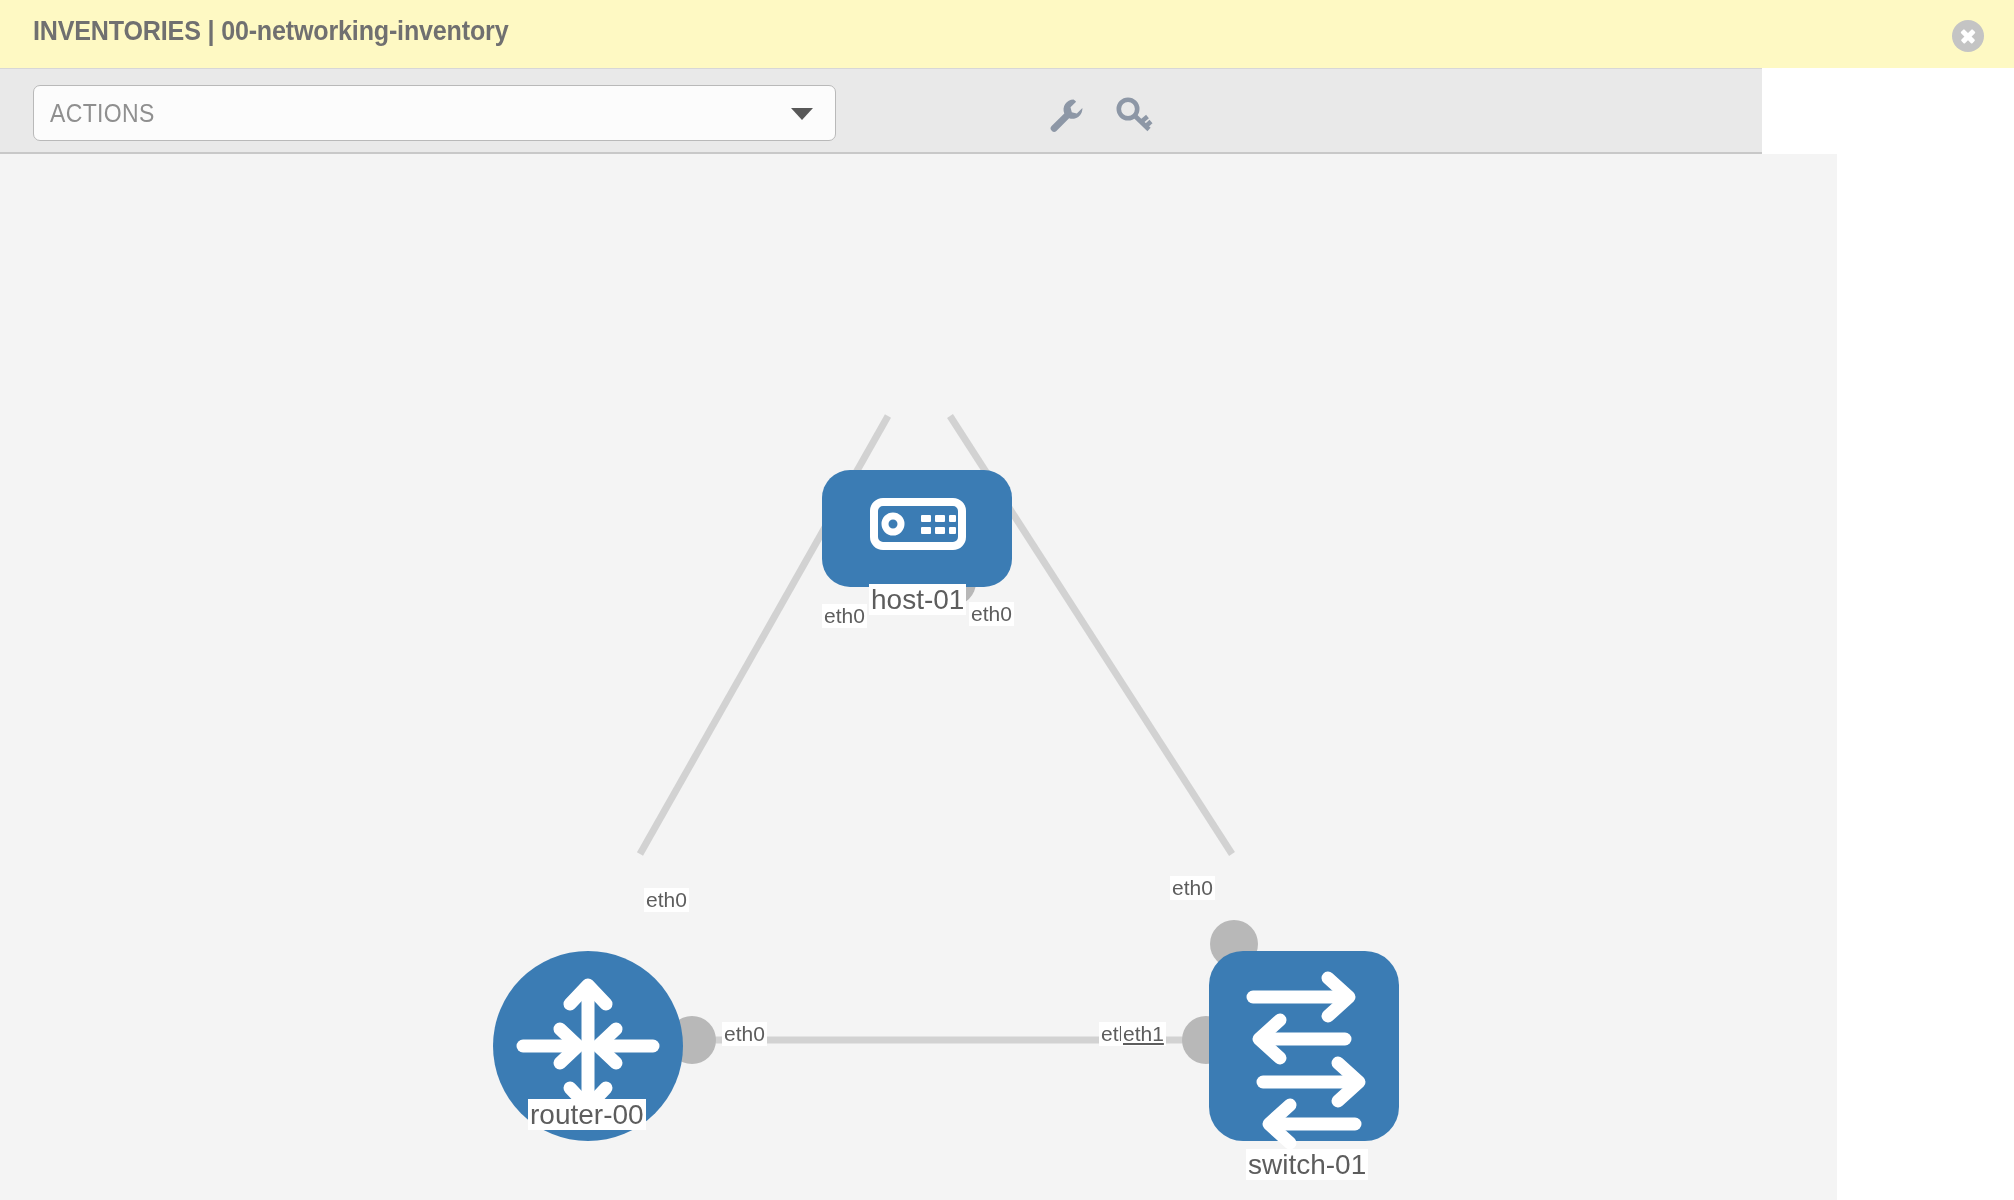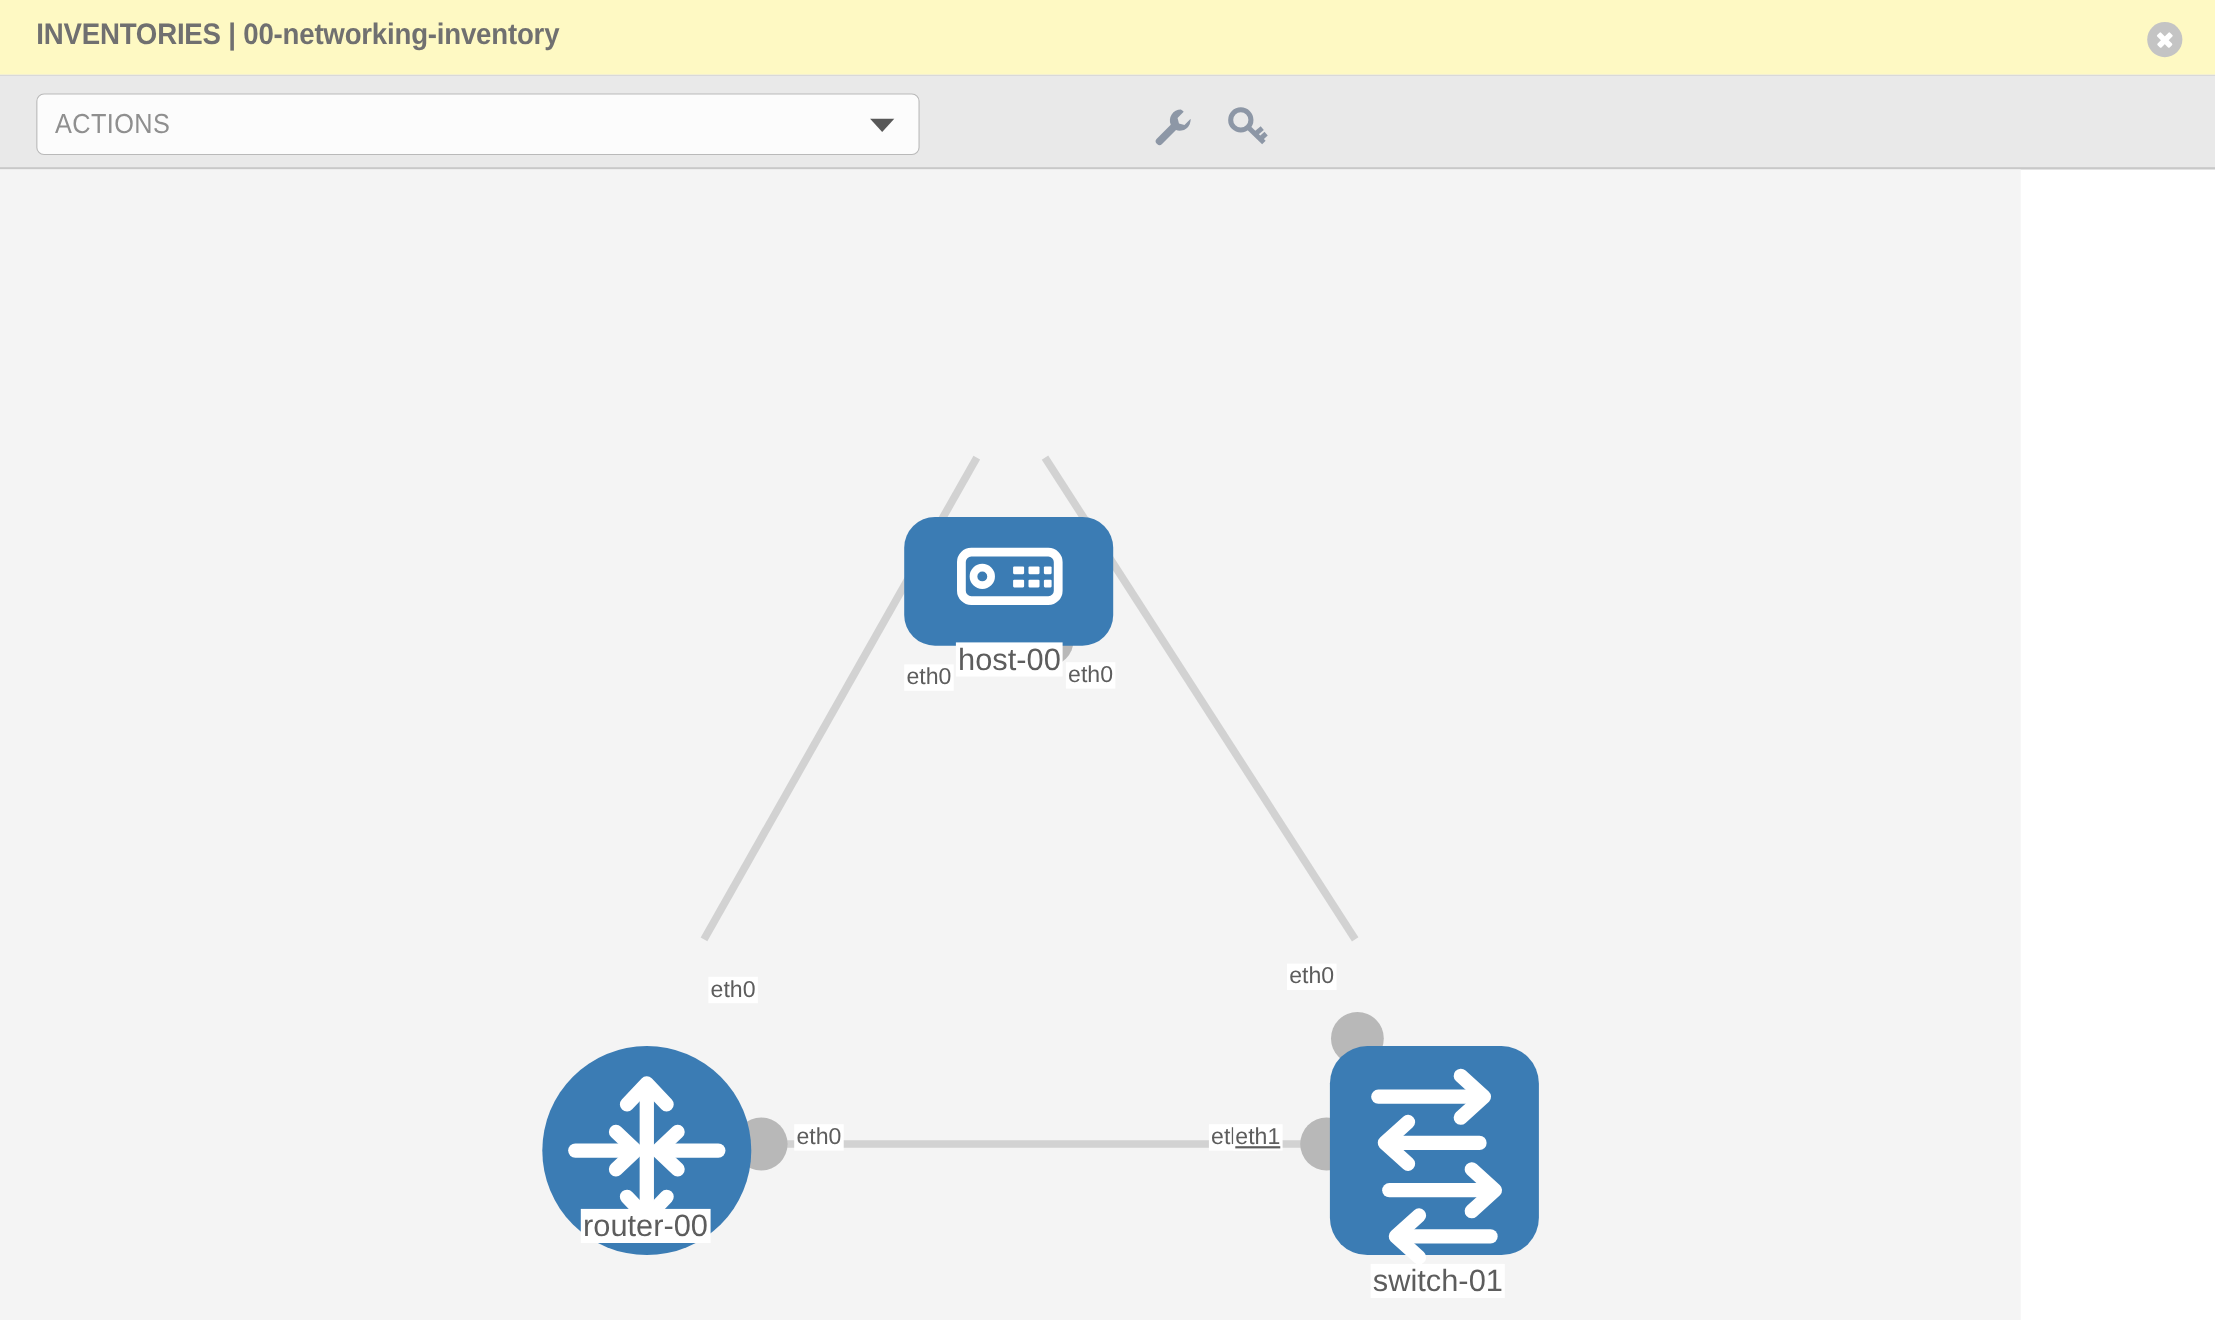--- a/index.html
+++ b/index.html
@@ -58,21 +58,21 @@
     background: #ffffff;
     border-radius: 1px;
   }
   .close-btn::before { transform: rotate(45deg); }
   .close-btn::after  { transform: rotate(-45deg); }
 
   
   .toolbar {
     position: absolute;
     left: 0; top: 68px;
-    width: 2014px;
+    width: 1762px;
     height: 86px;
     background: #e9e9e9;
     border-top: 1px solid #d7d7d7;
     border-bottom: 2px solid #c8c8c8;
     box-sizing: border-box;
   }
   .field {
     position: absolute;
     background: #fcfcfc;
     border: 1px solid #b9b9b9;
@@ -250,21 +250,21 @@
         <polyline points="1338,909 1359,928 1338,947"></polyline>
 
         <line x1="1355" y1="970" x2="1273" y2="970"></line>
         <polyline points="1290,951 1269,970 1290,989"></polyline>
       </g>
     </g>
   </svg>
 
   <div class="label label-if" style="left:822px; top:450px;">eth0</div>
 
-  <div class="label label-node" style="left:869px; top:430px;">host-00</div>
+  <div class="label label-node" style="left:869px; top:430px;">host-01</div>
 
   <div class="label label-if" style="left:969px; top:448px;">eth0</div>
 
   <div class="label label-if" style="left:644px; top:734px;">eth0</div>
 
   <div class="label label-if" style="left:1170px; top:722px;">eth0</div>
 
   <div class="label label-if" style="left:722px; top:868px;">eth0</div>
 
   <div class="label label-if" style="left:1099px; top:868px;">eth0</div>

